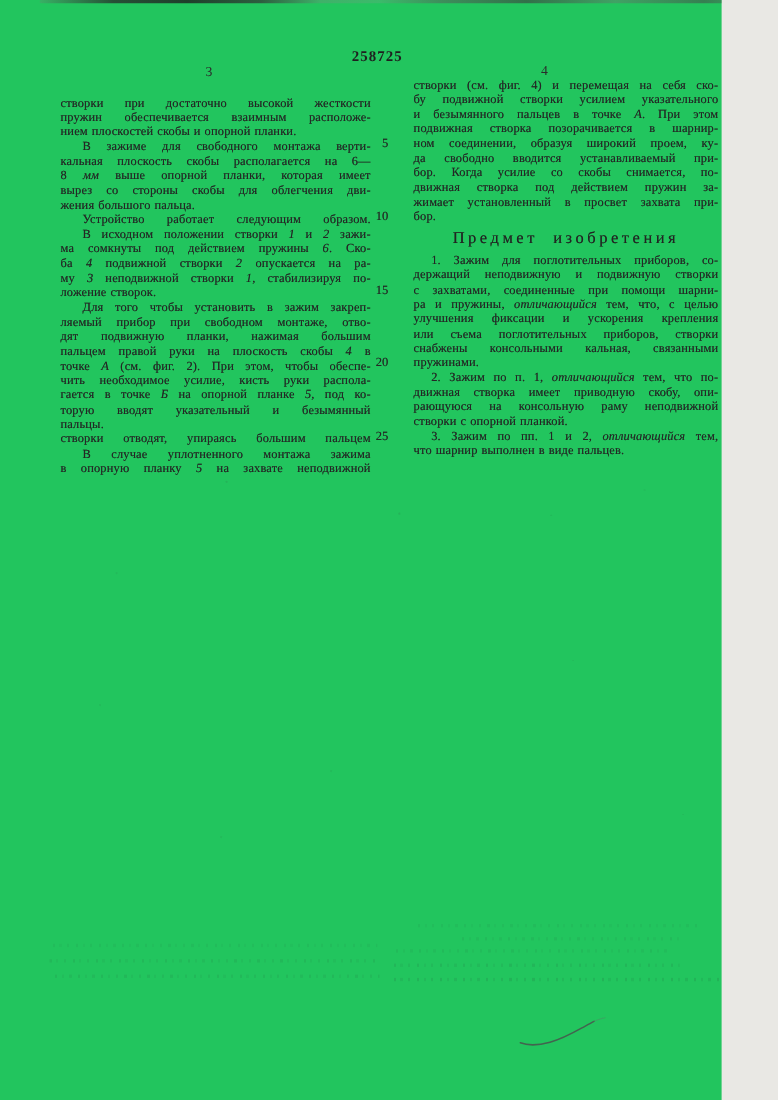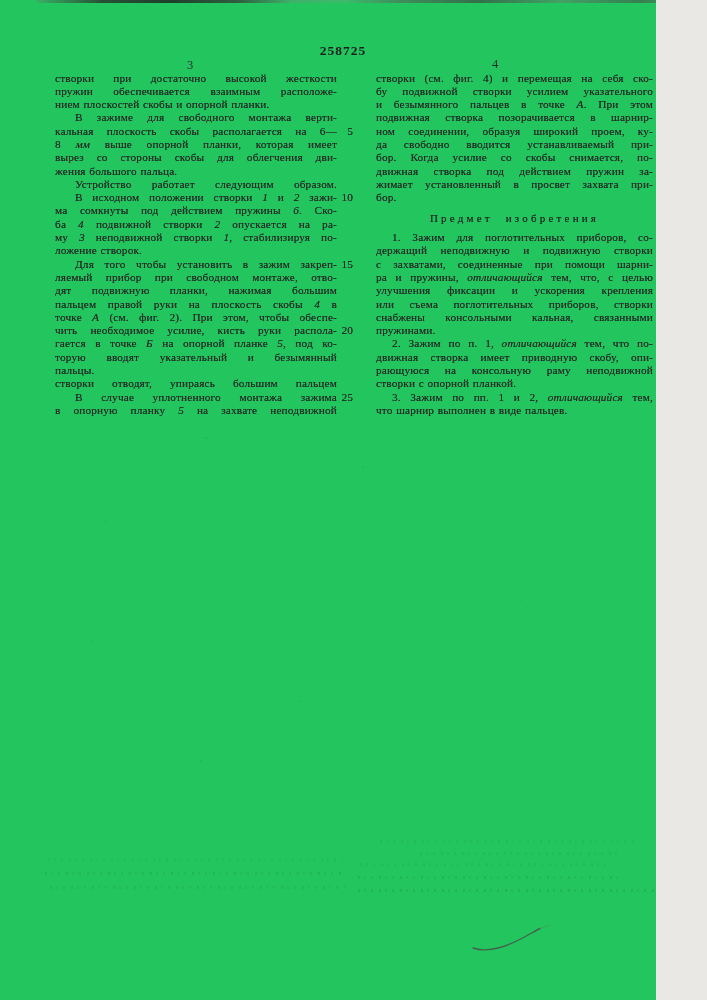--- a/index.html
+++ b/index.html
@@ -36,39 +36,39 @@
   }
   .colnum-left  { top: 58px; left: 181px; }
   .colnum-right { top: 57px; left: 486px; }
 
   .col {
     position: absolute; top: 71.5px;
     font-size: 11.3px; color: #262626;
     text-shadow: 0 0 0.35px rgba(20,20,20,0.55);
     word-spacing: 0.6px; letter-spacing: 0.15px;
   }
-  .col-left  { left: 55px;  width: 282px; }
+  .col-left  { left: 55px;  width: 282px; margin-top: 16px; }
   .col-right { left: 376px; width: 277px; }
 
   .line {
     height: 13.3px; line-height: 13.3px;
     text-align: justify; text-align-last: justify;
     white-space: normal; overflow: visible;
   }
   .line.end { text-align-last: left; }
   .col-left  .line.indent { padding-left: 20px; }
   .col-right .line.indent { padding-left: 16px; }
   .line i { font-style: italic; }
 
   .heading-block {
     height: 26.6px;
     display: flex; align-items: center; justify-content: center;
   }
   .heading-text {
-    font-size: 11px; letter-spacing: 3.2px; word-spacing: 7px;
+    font-size: 15px; letter-spacing: 3.2px; word-spacing: 7px;
     white-space: nowrap; color: #232323;
   }
 
   .gutter-num {
     position: absolute; left: 322px; width: 31px; height: 13.3px;
     line-height: 13.3px; text-align: right;
     font-size: 11.4px; color: #262626;
     text-shadow: 0 0 0.35px rgba(20,20,20,0.5);
   }
 

